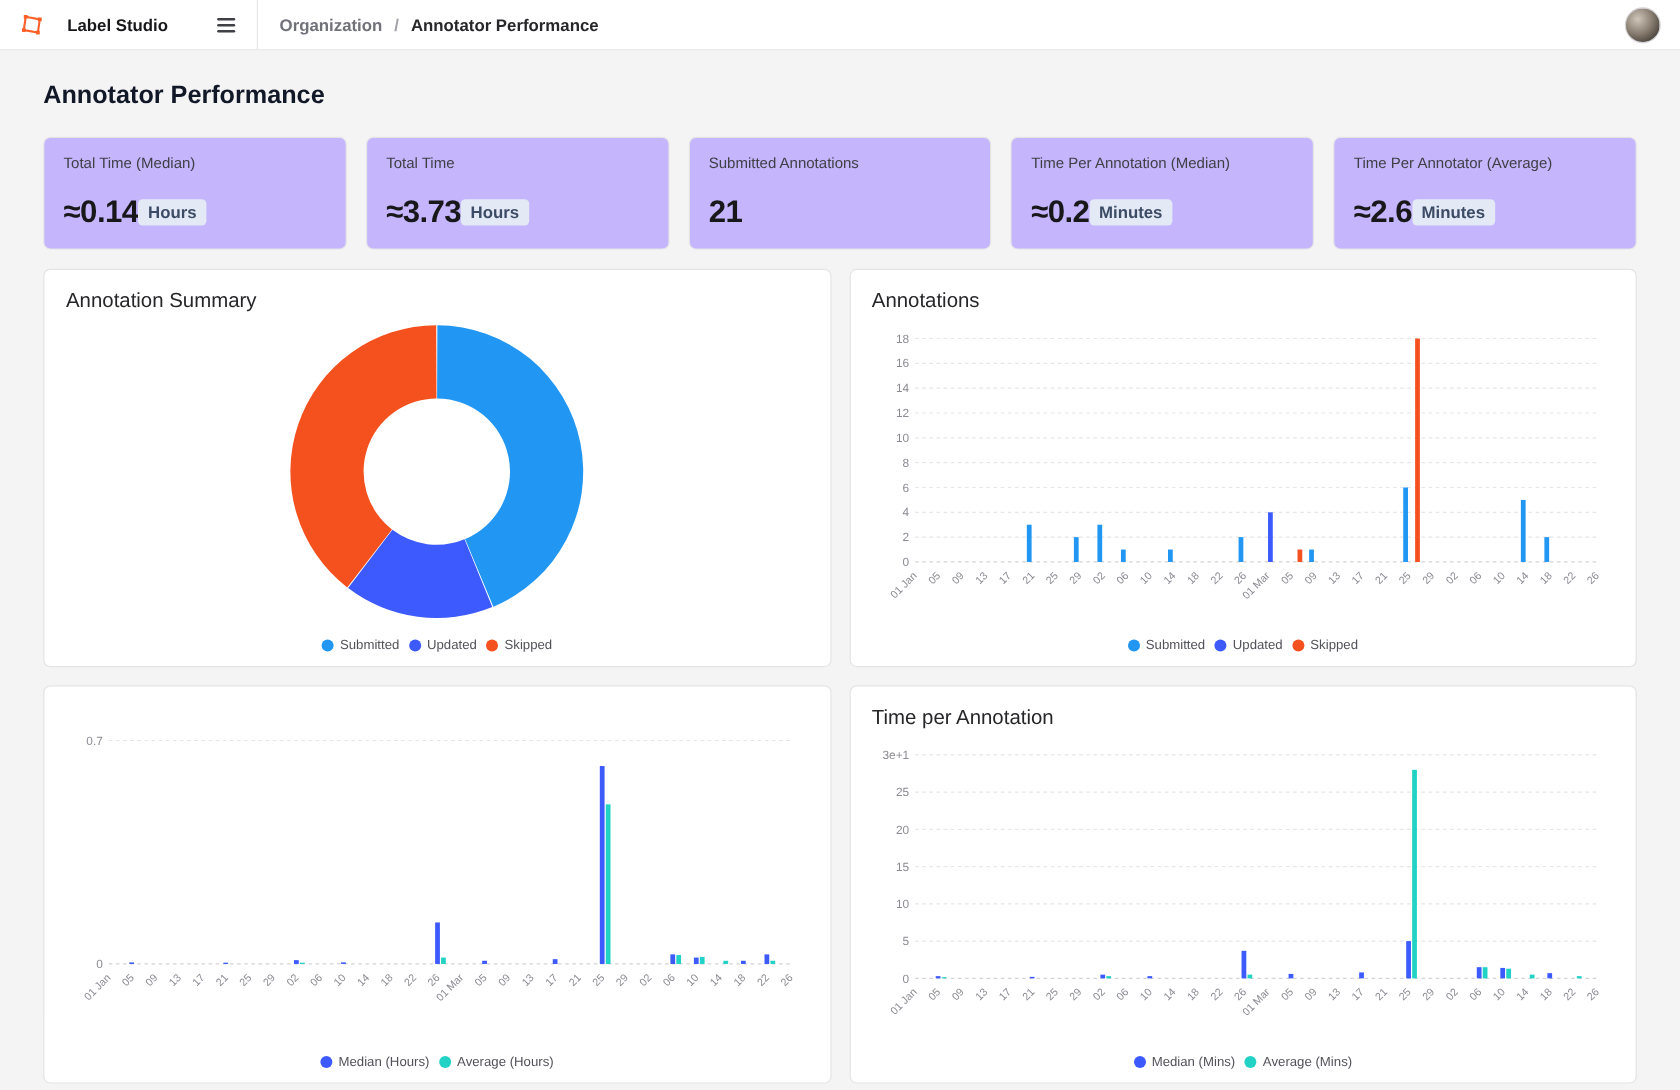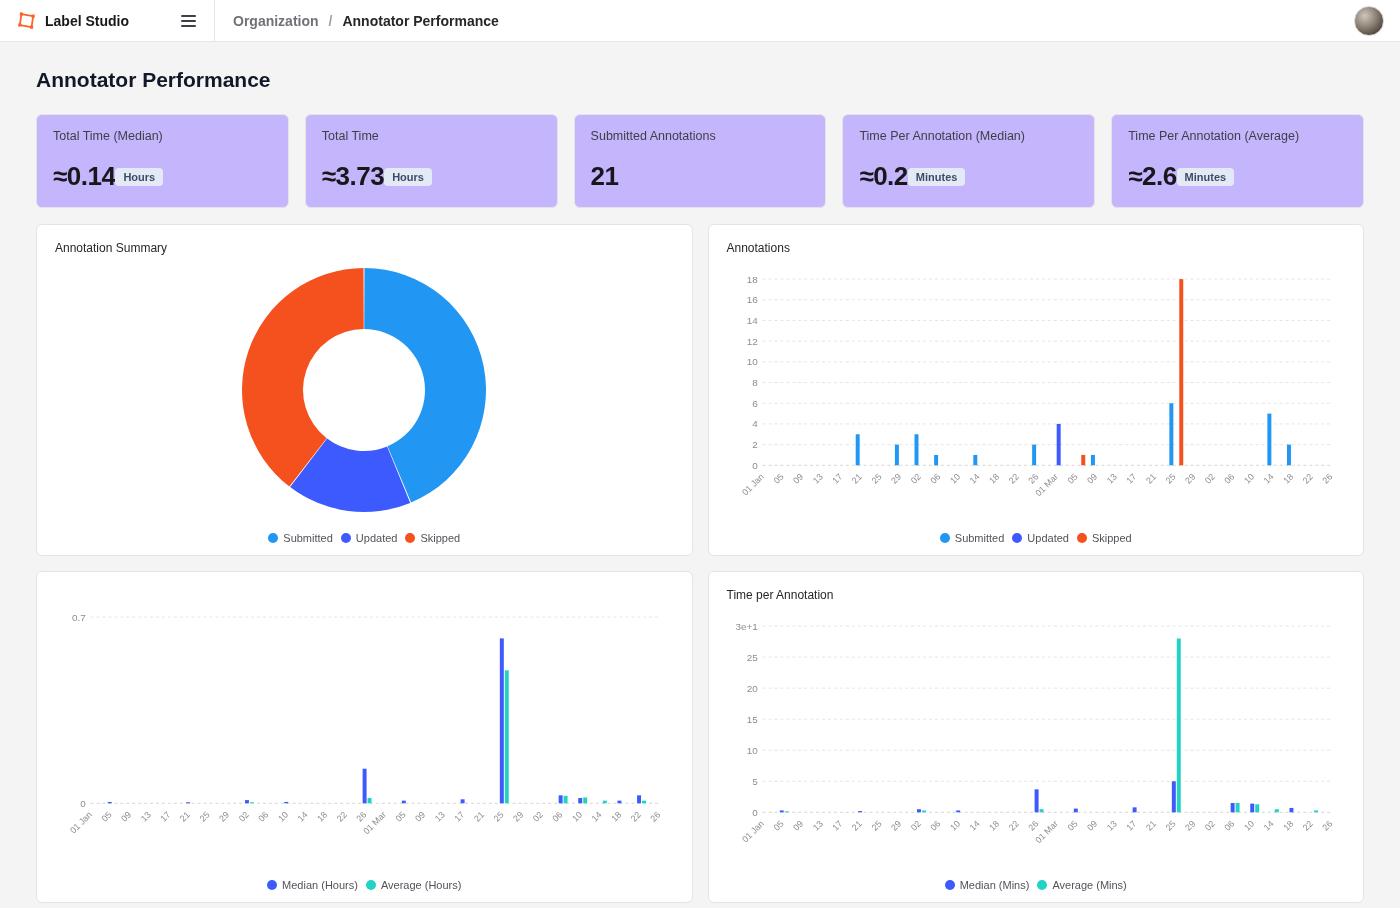--- a/index.html
+++ b/index.html
@@ -14,21 +14,21 @@
   
   .app-header {
     height:42px; background:#fff; border-bottom:1px solid #e5e5e8;
     display:flex; align-items:center;
   }
   .header-left {
     width:215px; height:100%; display:flex; align-items:center;
     justify-content:space-between; padding:0 14px 0 16px;
     border-right:1px solid #e5e5e8;
   }
-  .logo-block { display:flex; align-items:center; gap:8px; }
+  .logo-block { display:flex; align-items:center; gap:19px; }
   .app-name { font-size:14px; font-weight:700; color:#18181b; }
   .menu-btn { background:none; border:none; padding:4px; cursor:pointer; display:flex; flex-direction:column; gap:3px; }
   .menu-btn span { display:block; width:15px; height:2px; background:#3f3f46; border-radius:1px; }
   .breadcrumb { display:flex; align-items:flex-end; gap:10px; padding-left:18px; font-size:14px;font-weight:bold; }
   .crumb-section { color:#71717a; cursor:pointer; }
   .crumb-sep { color:#a1a1aa; }
   .crumb-current { color:#27272a; }
   .avatar {
     margin-left:auto; margin-right:16px;
     width:30px; height:30px; border-radius:50%;
@@ -40,30 +40,30 @@
   .page-title { font-size:21px; font-weight:700; color:#111827; margin:8px 0 22px; }
   .stats-row { display:flex; gap:16px; }
   .stat-card {
     flex:1; background:#c4b5fd; border:1px solid #e4e4e7; border-radius:6px;
     padding:14px 16px; height:94px;
   }
   .stat-label { font-size:12.5px; color:#3f3f46; }
   .stat-value-row { display:flex; align-items:center; margin-top:18px; }
   .stat-value { font-size:26px; font-weight:700; color:#18181b; letter-spacing:-0.5px; }
   .stat-unit {
-    background:#e3eaf6; color:#3d4c66; font-size:11px; font-weight:700;
+    background:#e3eaf6; color:#3d4c66; font-size:14px; font-weight:700;
     padding:3px 8px; border-radius:4px;
   }
   .stat-unit:empty { display:none; }
   .charts-grid { display:grid; grid-template-columns:1fr 1fr; gap:15px; margin-top:16px; }
   .chart-card {
     background:#fff; border:1px solid #e4e4e7; border-radius:6px;
     height:332px; padding:14px 16px 8px; display:flex; flex-direction:column;
   }
-  .chart-title { font-size:12px; font-weight:500; color:#27272a; margin:2px 0 2px 2px; }
+  .chart-title { font-size:17px; font-weight:500; color:#27272a; margin:2px 0 2px 2px; }
   .chart-body { flex:1; display:flex; align-items:center; justify-content:center; overflow:hidden; }
   .legend {
     display:flex; justify-content:center; align-items:center; gap:8px;
     font-size:11px; color:#52525b; padding:3px 0 3px;
   }
   .legend-item { display:flex; align-items:center; gap:5px; cursor:pointer; }
   .legend-dot { width:10px; height:10px; border-radius:50%; display:inline-block; }
 </style>
 </head>
 <body>
@@ -122,21 +122,21 @@
       </div>
     </div>
     <div class="stat-card">
       <div class="stat-label">Time Per Annotation (Median)</div>
       <div class="stat-value-row">
         <span class="stat-value">≈0.2</span>
         <span class="stat-unit">Minutes</span>
       </div>
     </div>
     <div class="stat-card">
-      <div class="stat-label">Time Per Annotation (Average)</div>
+      <div class="stat-label">Time Per Annotator (Average)</div>
       <div class="stat-value-row">
         <span class="stat-value">≈2.6</span>
         <span class="stat-unit">Minutes</span>
       </div>
     </div>
   </section>
 
   <section class="charts-grid">
     <div class="chart-card">
       <h2 class="chart-title">Annotation Summary</h2>

